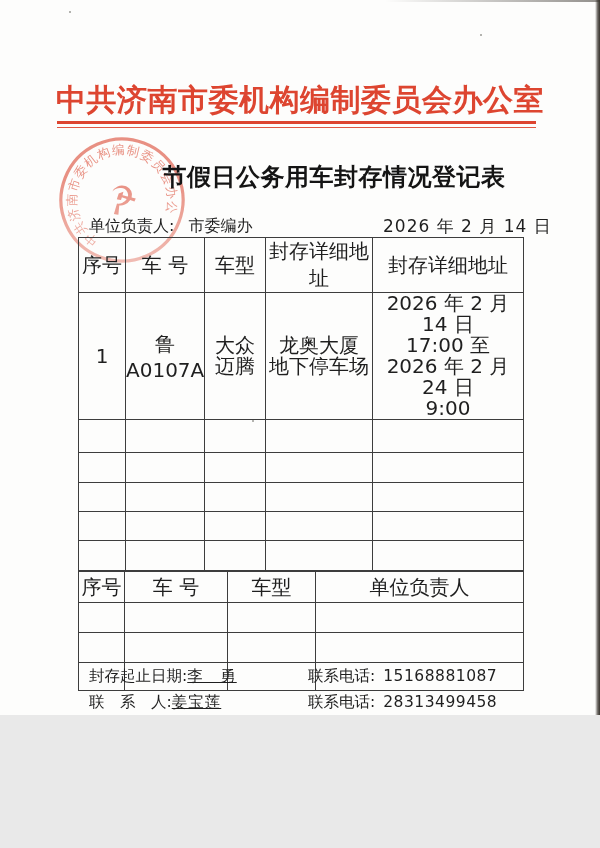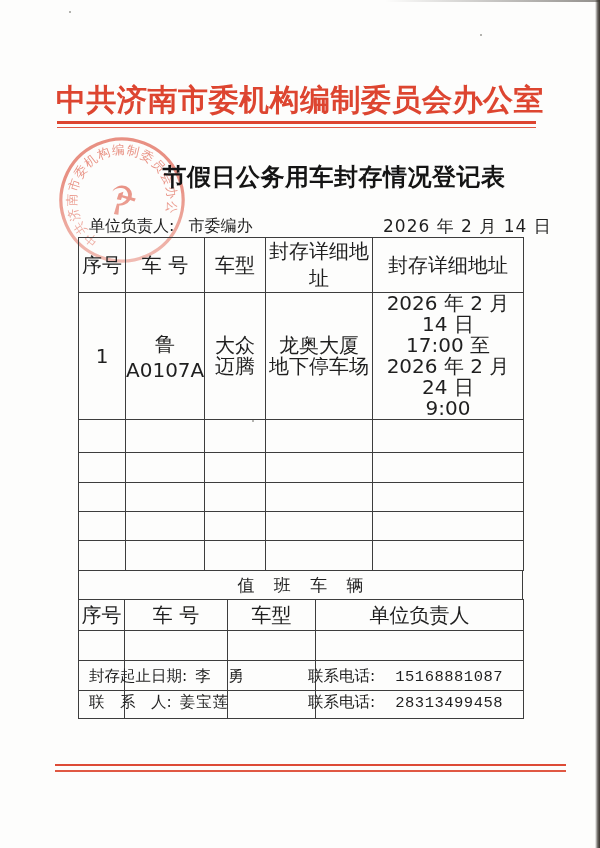--- a/index.html
+++ b/index.html
@@ -1,21 +1,21 @@
 <!DOCTYPE html>
 <html><head>
 <meta charset="utf-8">
 <style>
   * { margin: 0; padding: 0; box-sizing: border-box; }
   html, body { background: #e9e9e9; }
   body { font-family: "DejaVu Sans", "Liberation Sans", sans-serif; }
   #page {
     position: relative;
     width: 600px;
-    height: 848px;
+    height: 715px;
     background: #fdfdfc;
     overflow: hidden;
     color: #1f1f1f;
   }
 
   
   .org-title {
     position: absolute;
     left: 0; top: 80px;
     width: 600px;
@@ -111,22 +111,22 @@
     letter-spacing: 7px;
     text-indent: 7px;
   }
 
   
   .footer-line { position: absolute; font-size: 15.5px; white-space: nowrap; }
   .fl-1 { top: 666px; }
   .fl-2 { top: 692px; }
   .footer-left  { position: absolute; left: 89px; }
   .footer-right { position: absolute; left: 308px; }
-  .footer-line .nm { margin-left: 8px; letter-spacing: 1px; }
-  .footer-line .ph { margin-left: 20px; letter-spacing: 0.5px; font-family: Liberation Mono, monospace; }
+  .footer-line .nm { margin-left: 0; letter-spacing: 1px; text-decoration: underline; }
+  .footer-line .ph { margin-left: 8px; letter-spacing: 0.5px; }
 
   .bottom-rule { position: absolute; left: 55px; top: 764px; width: 511px; }
   .bottom-rule .bar1 { height: 2px; background: #dd4b36; }
   .bottom-rule .bar2 { height: 2px; background: #e05843; margin-top: 3.5px; }
 
   
   .scan-edge-right {
     position: absolute; right: 0; top: 0;
     width: 5px; height: 848px;
     background: linear-gradient(to right, rgba(58,53,47,0), rgba(58,53,47,0.75) 55%, #36322c);
@@ -231,21 +231,20 @@
       <tr class="empty-a">
             <td></td>
             <td></td>
             <td></td>
             <td></td>
             <td></td>
           </tr>
     </tbody>
       </table>
 
-    <div class="section-banner">值 班 车 辆</div>
 
     <table class="doc-table">
       <colgroup>
         <col style="width:46px">
           <col style="width:103px">
           <col style="width:88px">
           <col style="width:208px">
       </colgroup>
       <tbody>
           <tr class="hdr-row-b">

